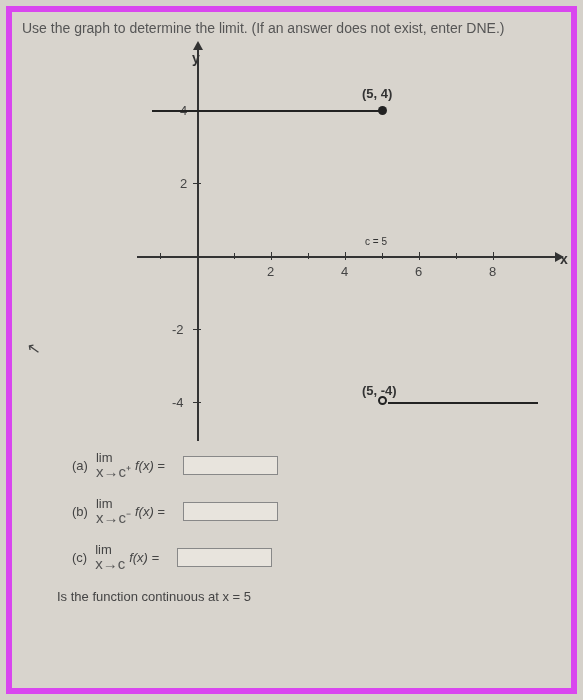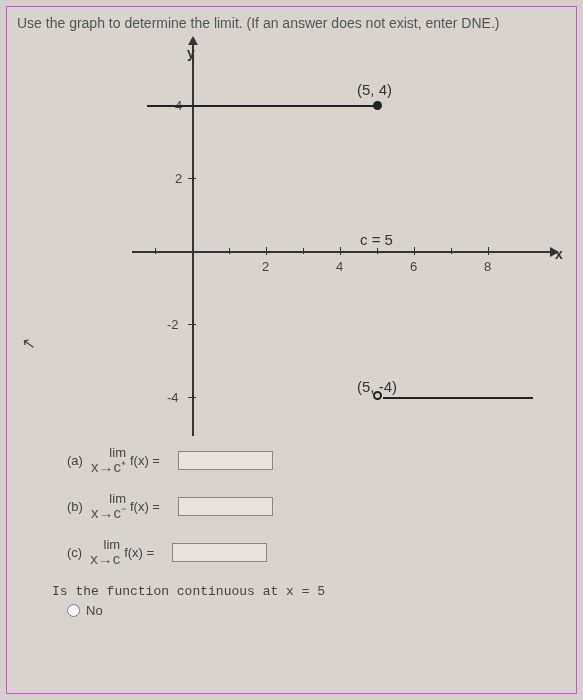--- a/index.html
+++ b/index.html
@@ -7,21 +7,21 @@
       width: 583px;
       height: 700px;
       background: #d5d1ca;
       font-family: Arial, sans-serif;
       padding: 6px;
       position: relative;
       overflow: hidden;
     }
     .container {
       background: #d8d4cd;
-      border: 1px solid #d946ef;
+      border: 6px solid #d946ef;
       padding: 8px 10px;
       height: 688px;
       position: relative;
     }
     .question-text {
       font-size: 14px;
       color: #555;
       margin-bottom: 10px;
     }
     .graph-area {
@@ -81,65 +81,64 @@
     }
     .point-open {
       position: absolute;
       width: 9px; height: 9px;
       background: #d8d4cd;
       border: 2px solid #222;
       border-radius: 50%;
     }
     .point-label {
       position: absolute;
-      font-size: 15px;
+      font-size: 13px;
       color: #333;
-      font-weight: normal;
+      font-weight: bold;
     }
     .c-label {
       position: absolute;
-      font-size: 15px;
+      font-size: 10px;
       color: #333;
     }
     .answers {
       margin-left: 50px;
       margin-top: 5px;
     }
     .answer-row {
       display: flex;
       align-items: center;
       margin-bottom: 18px;
       font-size: 13px;
       color: #444;
     }
     .answer-row .part { margin-right: 8px; }
     .lim-block {
       display: inline-flex;
       flex-direction: column;
-      align-items: flex-end;
+      align-items: flex-start;
       margin-right: 4px;
       line-height: 1;
     }
     .lim-block .lim-top { font-size: 13px; }
     .lim-block .lim-bot { font-size: 15px; color: #555; }
-    .fx { margin-right: 18px; }
+    .fx { font-style: italic; margin-right: 18px; }
     .answer-input {
       width: 95px;
       height: 19px;
       border: 1px solid #888;
       background: #e8e4dd;
       padding: 0 4px;
       font-size: 12px;
     }
     .continuous-q {
       margin-left: 35px;
       font-size: 13px;
       color: #444;
       margin-top: 8px;
-      font-family: Liberation Mono, monospace;
     }
     .radio-row {
       margin-left: 50px;
       font-size: 13px;
       color: #444;
       display: flex;
       align-items: center;
       margin-top: 4px;
     }
     .radio-row input { margin-right: 6px; }
@@ -227,17 +226,13 @@
       <span class="lim-block">
         <span class="lim-top">lim</span>
         <span class="lim-bot">x→c</span>
       </span>
       <span class="fx">f(x) =</span>
       <input class="answer-input" style="">
     </div>
   </div>
 
   <div class="continuous-q">Is the function continuous at x = 5</div>
-  <div class="radio-row">
-    <input type="radio" name="cont" style="">
-    <span>No</span>
-  </div>
 </div>
 
 </body></html>

